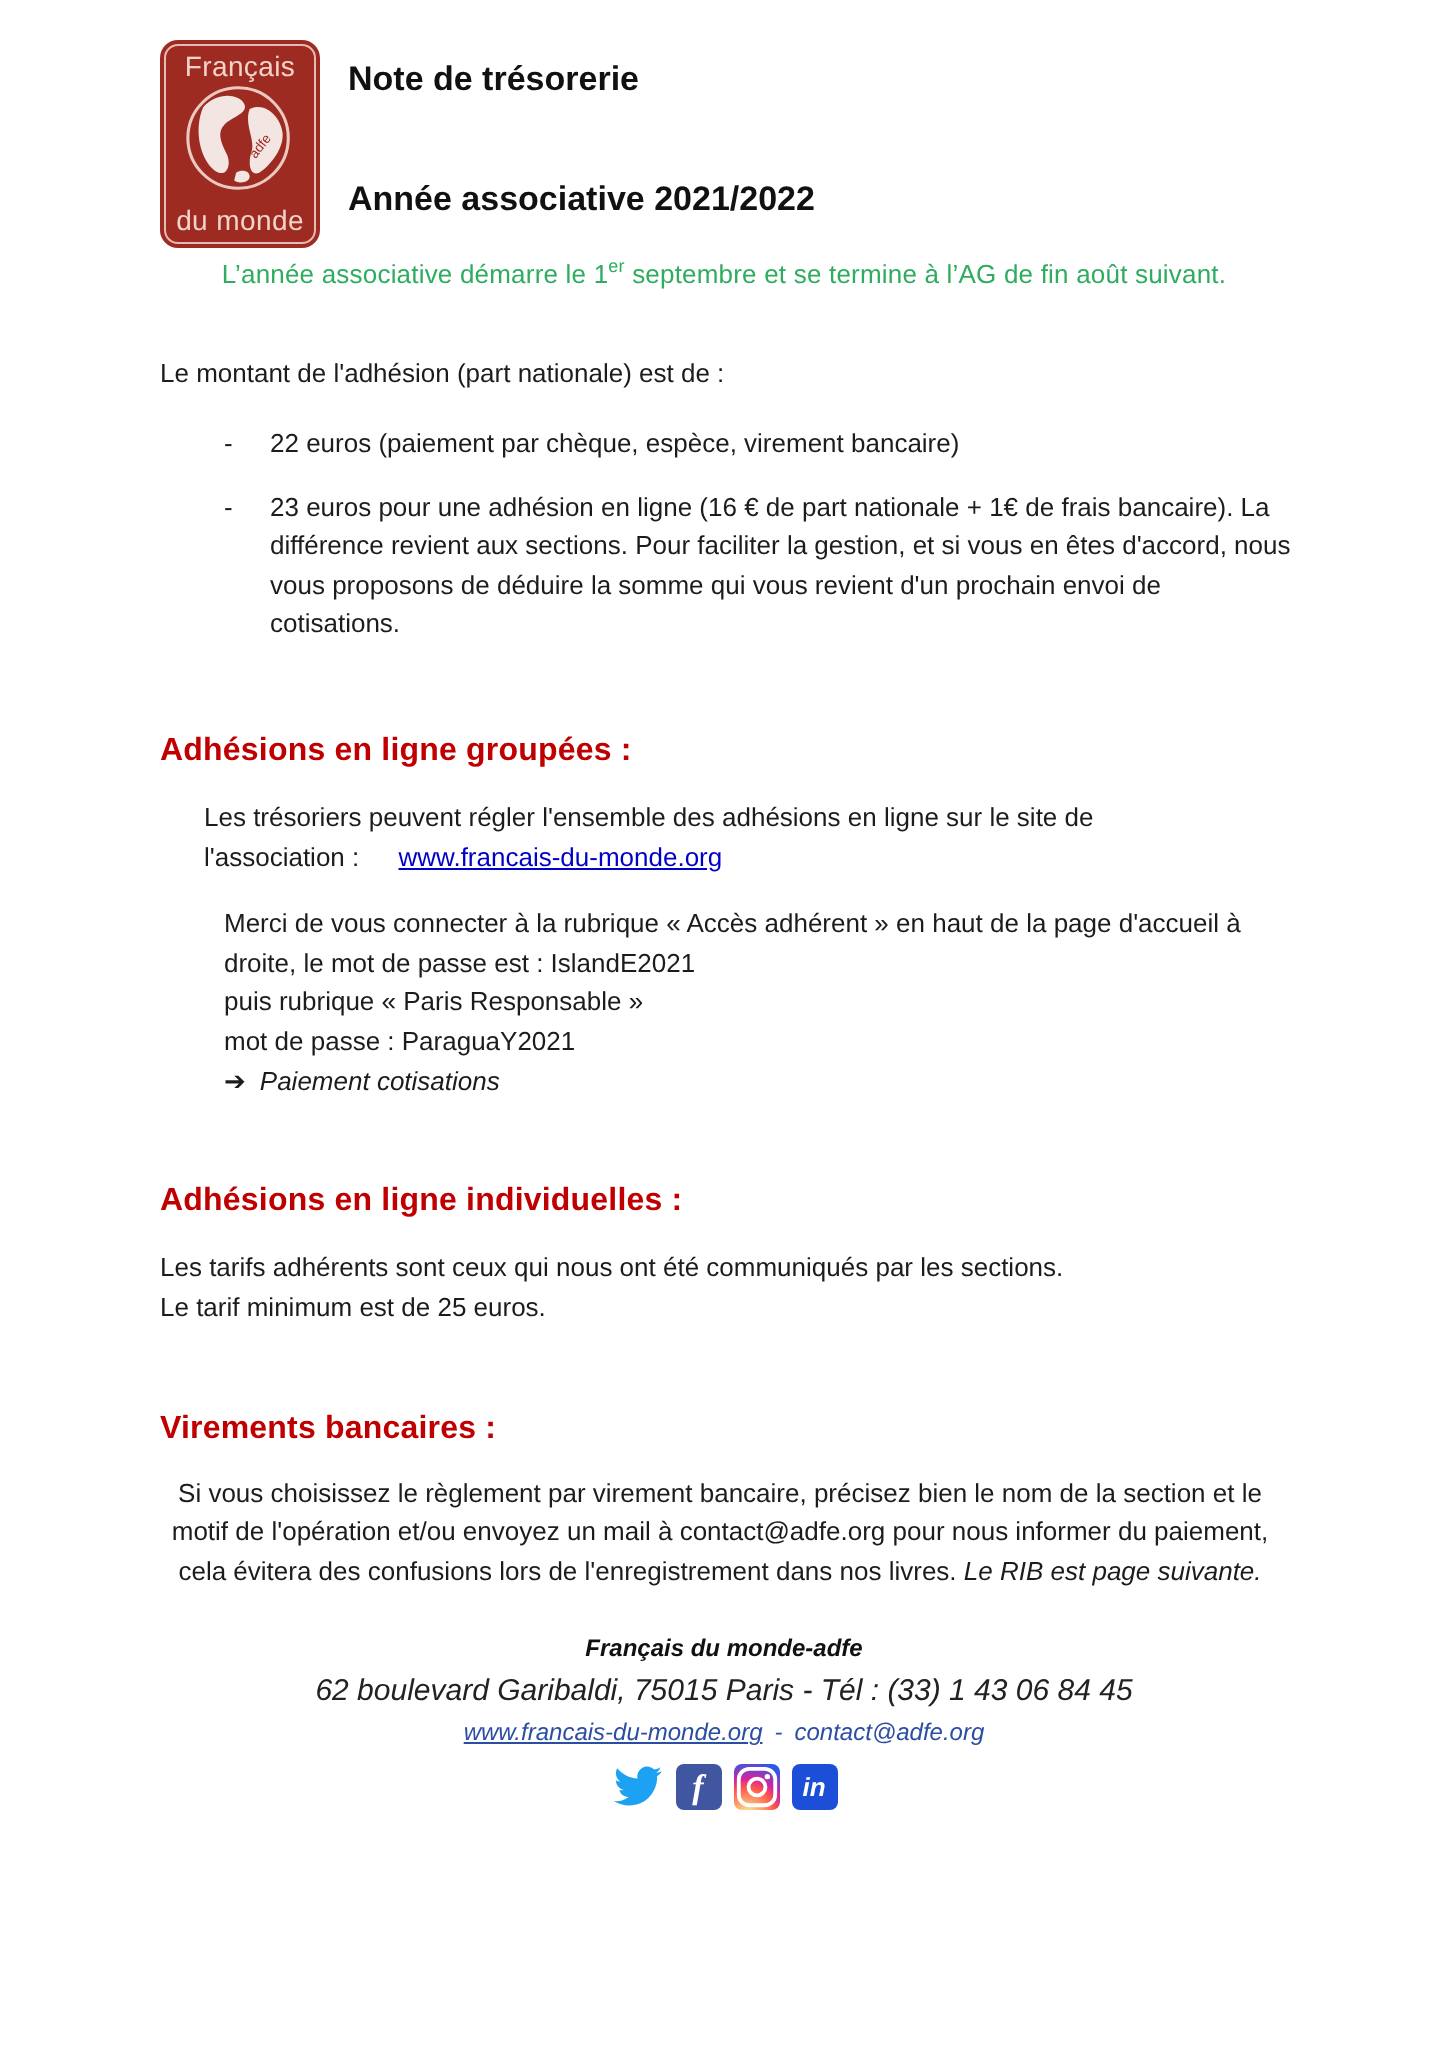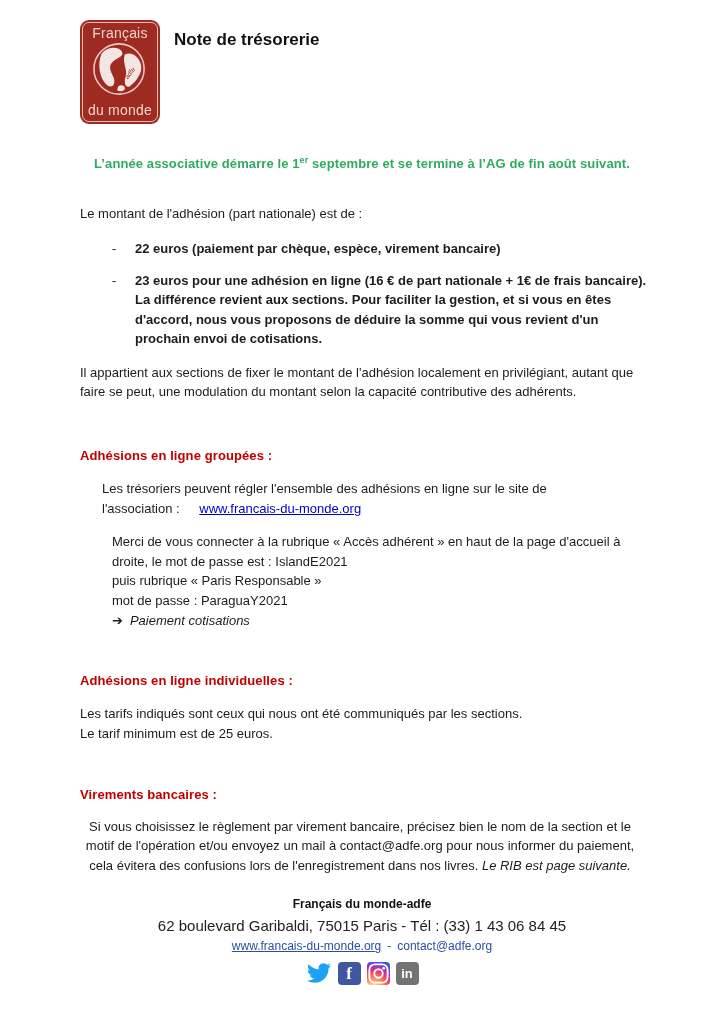--- a/index.html
+++ b/index.html
@@ -26,69 +26,69 @@
     content:"";position:absolute;inset:2px;border:1px solid rgba(255,235,230,.75);
     border-radius:7px;pointer-events:none;
   }
   .logo-word{color:#f2d3ca;font-size:14px;line-height:15px;letter-spacing:.2px;}
   .titles{margin-left:14px;padding-top:10px;}
   .doc-title{font-size:17px;font-weight:bold;color:#111;}
   .doc-subtitle{font-size:17px;font-weight:bold;color:#111;margin-top:40px;}
 
   
   .intro-line{
-    margin-top:27px;text-align:center;font-weight:bold;font-size:13px;
+    text-align:center;font-weight:normal;font-size:13px;
     color:#2eac5f;letter-spacing:.1px;
   }
   .intro-line sup{font-size:9px;}
 
   
   .content{padding:0 62px 0 80px;}
   .para{margin:0;}
   .lead-para{margin-top:30px;}
   .bullets{margin-top:16px;}
   .bullet{display:flex;margin-left:32px;margin-top:12px;}
   .bullet .marker{width:23px;flex:0 0 auto;}
-  .bullet .btext{flex:1;max-width:512px;font-weight:bold;}
+  .bullet .btext{flex:1;max-width:512px;}
   .note-para{margin-top:14px;}
 
   .red-heading{
-    font-weight:bold;color:#c00000;font-size:13px;letter-spacing:.1px;margin:0;
+    font-weight:bold;color:#c00000;font-size:16px;letter-spacing:.1px;margin:0;
   }
   .h-grouped{margin-top:44px;}
   .h-individual{margin-top:40px;}
   .h-transfers{margin-top:42px;}
 
   .indent-block{margin-left:32px;max-width:512px;}
   .treasurer-para{margin-top:14px;margin-left:22px;}
   .connect-block{margin-top:14px;}
   .arrow-line{margin-top:1px;}
   .arrow-glyph{font-style:normal;margin-right:7px;}
   .italic{font-style:italic;}
 
   .tarifs-block{margin-top:14px;}
   .transfer-para{margin-top:12px;max-width:560px;text-align:center;}
 
   a.link{color:#0000c8;text-decoration:underline;cursor:pointer;}
   .link-gap{margin-left:16px;}
 
   
-  .footer{margin-top:20px;text-align:center;}
+  .footer{margin-top:20px;text-align:center;font-style:italic;}
   .footer-org{font-weight:bold;font-size:12px;color:#111;}
   .footer-address{font-size:15px;margin-top:1px;color:#222;}
   .footer-links{font-size:12px;margin-top:2px;color:#2b4ea2;}
   .footer-links a.site{color:#2b4ea2;text-decoration:underline;}
   .footer-links a.mail{color:#2b4ea2;text-decoration:none;}
   .footer-sep{margin:0 6px;color:#2b4ea2;}
   .social-row{display:flex;justify-content:center;align-items:center;gap:6px;margin-top:5px;}
   .sicon{width:23px;height:23px;border-radius:4px;display:flex;align-items:center;justify-content:center;box-sizing:border-box;cursor:pointer;}
   .sicon-twitter{background:transparent;width:26px;}
   .sicon-facebook{background:#4156a1;color:#fff;font-weight:bold;font-size:17px;font-family:"Liberation Serif",serif;}
   .sicon-instagram{background:radial-gradient(circle at 30% 110%,#fdf497 0%,#fd5949 45%,#d6249f 60%,#285aeb 90%);}
-  .sicon-linkedin{background:#737373;color:#fff;font-weight:bold;font-size:13px;}
+  .sicon-linkedin{background:#1d4ed8;color:#fff;font-weight:bold;font-size:13px;}
 </style>
 </head>
 <body>
 
 <div class="page">
 
   <div class="header">
     <div class="logo">
       <div class="logo-word">Français</div>
       <div>
@@ -97,62 +97,62 @@
           <path d="M13 13 C20 5 31 6 34 11 C37 16 28 18 24 22 C20 26 22 31 25 37 C28 43 25 50 19 46 C11 40 8 24 13 13 Z" fill="#f3e6e2"></path>
           <path d="M37 14 C45 10 53 18 54 26 C55 34 48 43 42 47 C37 49 36 42 38 36 C40 30 34 22 37 14 Z" fill="#f3e6e2"></path>
           <path d="M30 47 C33 45 37 46 37 49 C37 52 32 53 29 51 Z" fill="#f3e6e2"></path>
           <text x="40" y="40" font-size="7" fill="#9e2b22" transform="rotate(-52 40 40)" font-family="Liberation Sans, sans-serif">adfe</text>
         </svg>
       </div>
       <div class="logo-word">du monde</div>
     </div>
     <div class="titles">
       <div class="doc-title">Note de trésorerie</div>
+      <div class="doc-subtitle">Année associative 2021/2022</div>
     </div>
   </div>
 
   <div class="intro-line"><span>L’année associative démarre le 1</span><sup>er</sup><span> septembre et se termine à l’AG de fin août suivant.</span></div>
 
   <div class="content">
 
     <p class="para lead-para">Le montant de l'adhésion (part nationale) est de :</p>
 
     <div class="bullets">
       <div class="bullet">
         <span class="marker">-</span>
         <span class="btext">22 euros (paiement par chèque, espèce, virement bancaire)</span>
       </div>
       <div class="bullet">
         <span class="marker">-</span>
         <span class="btext">23 euros pour une adhésion en ligne (16 € de part nationale + 1€ de frais bancaire).  La différence revient aux sections. Pour faciliter la gestion, et si vous en êtes d'accord, nous vous proposons de déduire la somme qui vous revient d'un prochain envoi de cotisations.</span>
       </div>
     </div>
 
-    <p class="para note-para">Il appartient aux sections de fixer le montant de l'adhésion localement en privilégiant, autant que faire se peut, une modulation du montant selon la capacité contributive des adhérents.</p>
 
     <p class="red-heading h-grouped">Adhésions en ligne groupées :</p>
 
     <div class="indent-block treasurer-para">
       <span>Les trésoriers peuvent régler l'ensemble des adhésions en ligne sur le site de l'association :</span>
       <a class="link link-gap">www.francais-du-monde.org</a>
     </div>
 
     <div class="indent-block connect-block">
       <div>Merci de vous connecter à la rubrique « Accès adhérent » en haut de la page d'accueil à droite, le mot de passe est : IslandE2021</div>
       <div>puis rubrique « Paris Responsable »</div>
       <div>mot de passe : ParaguaY2021</div>
       <div class="arrow-line">
         <span class="arrow-glyph">➔</span><span class="italic">Paiement cotisations</span>
       </div>
     </div>
 
     <p class="red-heading h-individual">Adhésions en ligne individuelles :</p>
 
     <div class="tarifs-block">
-      <div>Les tarifs indiqués sont ceux qui nous ont été communiqués par les sections.</div>
+      <div>Les tarifs adhérents sont ceux qui nous ont été communiqués par les sections.</div>
       <div>Le tarif minimum est de 25 euros.</div>
     </div>
 
     <p class="red-heading h-transfers">Virements bancaires :</p>
 
     <p class="para transfer-para"><span>Si vous choisissez le règlement par virement bancaire, précisez bien le nom de la section et le motif de l'opération et/ou envoyez un mail à contact@adfe.org pour nous informer du paiement, cela évitera des confusions lors de l'enregistrement dans nos livres. </span><span class="italic">Le RIB est page suivante.</span></p>
 
   </div>
 
   <div class="footer">

